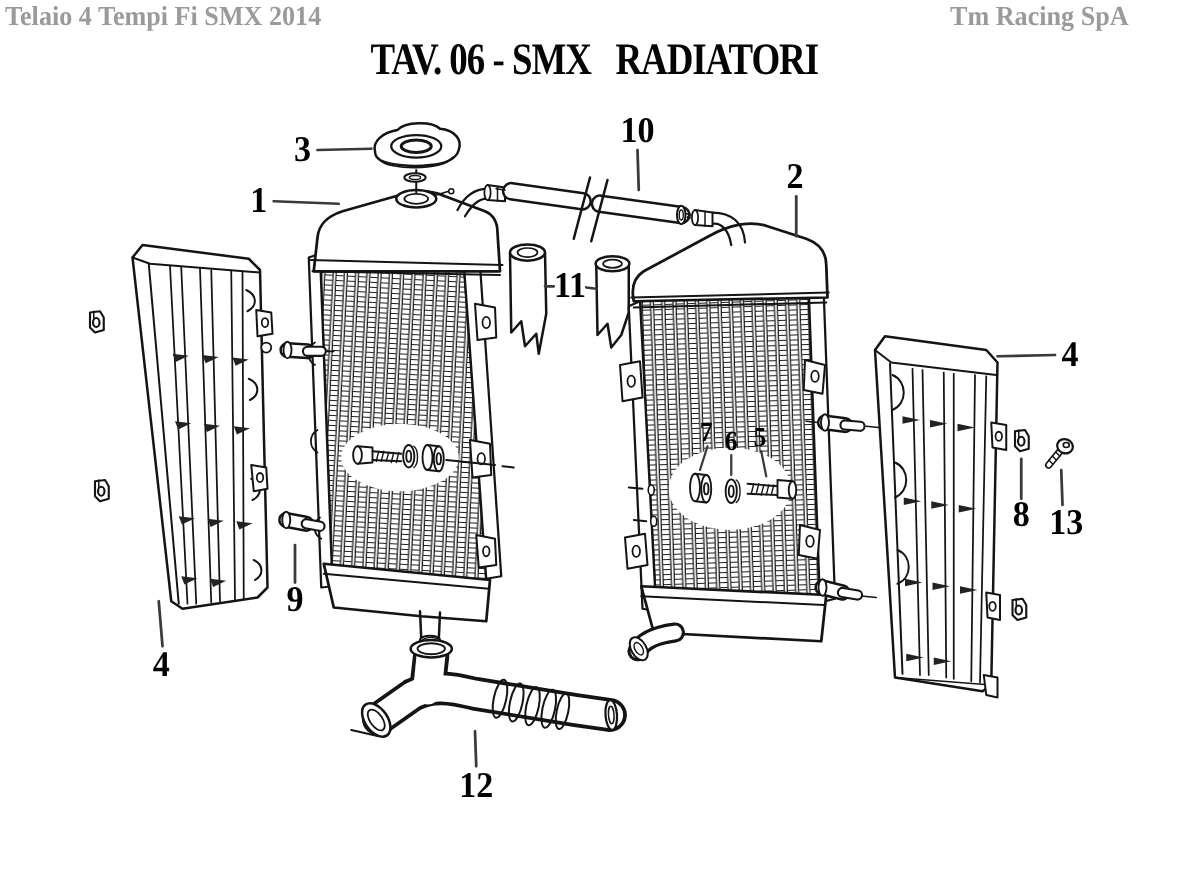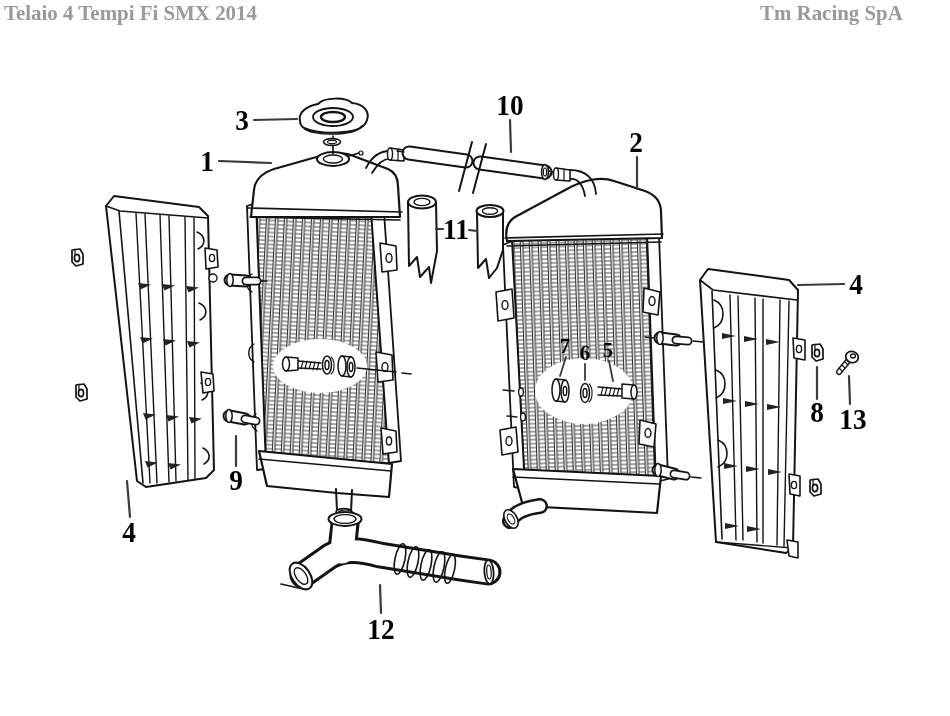--- a/index.html
+++ b/index.html
@@ -17,20 +17,21 @@
        transform:translate(-50%,-50%) scaleX(.94);white-space:pre;line-height:1;}
   .callout.small{font-size:22px;}
 </style>
 </head>
 <body>
 
 <div id="page">
 
   <div id="hdr-left" class="hdr">Telaio 4 Tempi Fi SMX 2014</div>
   <div id="hdr-right" class="hdr">Tm Racing SpA</div>
+  <div id="title-row"><span>TAV. 06 - SMX   RADIATORI</span></div>
 
   <svg width="950" height="716" viewBox="0 0 950 716" stroke-linecap="round" stroke-linejoin="round">
     <defs>
       <pattern id="finsL" width="9" height="4" patternUnits="userSpaceOnUse" patternTransform="rotate(3)">
         <rect width="9" height="4" fill="#fff"></rect>
         <line x1="1" y1="0" x2="1" y2="4" stroke="#1c1c1c" stroke-width="1"></line>
         <line x1="7.6" y1="0" x2="7.6" y2="4" stroke="#1c1c1c" stroke-width="1"></line>
         <line x1="1.6" y1="2" x2="7" y2="2" stroke="#1c1c1c" stroke-width=".8"></line>
       </pattern>
       <pattern id="finsR" width="9" height="4" patternUnits="userSpaceOnUse" patternTransform="rotate(-2)">

